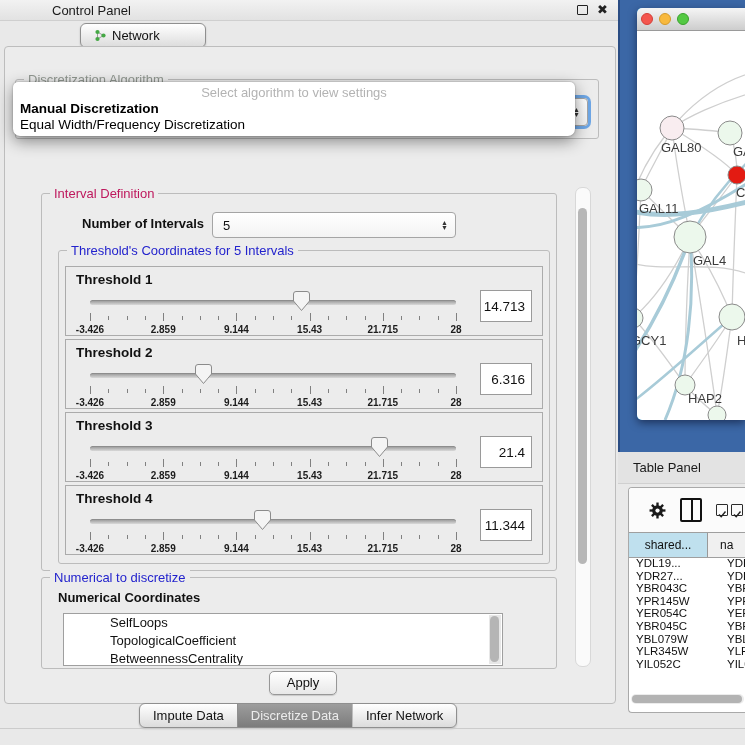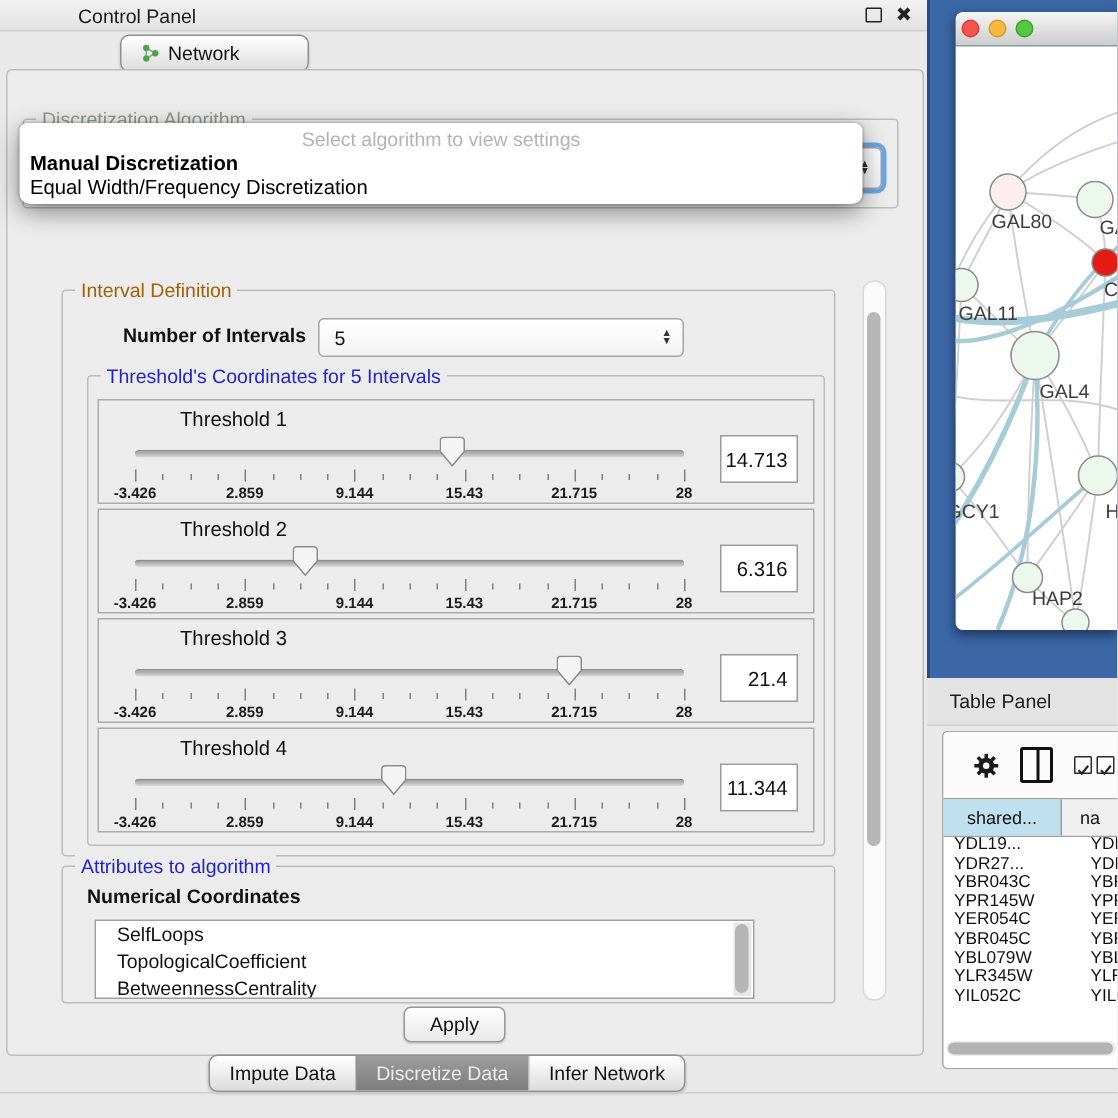--- a/index.html
+++ b/index.html
@@ -19,55 +19,55 @@
        display:flex;align-items:center;gap:5px;white-space:nowrap;}
   .seg:first-child{border-left:none;}
   .seg.sel{background:linear-gradient(#9d9d9d,#7c7c7c);color:#ececec;border-left-color:#8f8f8f;}
   .top-tabs{left:80px;top:23px;flex-direction:column;}
   .bottom-tabs{left:139px;top:703px;}
   
   .main-panel{position:absolute;left:4px;top:46px;width:610px;height:656px;background:#ececec;
               border:1px solid #bdbdbd;border-radius:4px;}
   .group{position:absolute;border:1px solid #bcbcbc;border-radius:3px;}
   .gtitle{position:absolute;top:-8px;left:8px;background:#ececec;padding:0 4px;font-size:13px;white-space:nowrap;}
-  .t-green{color:#a16207;} .t-blue{color:#2323cd;} .t-gray{color:#8f968f;} .t-dark{color:#222;}
+  .t-green{color:#be185d;} .t-blue{color:#2323cd;} .t-gray{color:#8f968f;} .t-dark{color:#222;}
   .combo{position:absolute;background:linear-gradient(#ffffff,#f3f3f3);border:1px solid #a5a5a5;border-radius:4px;
          font-size:13px;display:flex;align-items:center;padding:0 10px;box-sizing:border-box;}
   .combo .arrows{position:absolute;right:7px;top:50%;transform:translateY(-50%);font-size:7px;line-height:5px;color:#333;text-align:center;}
   .focus-ring{box-shadow:0 0 0 3px rgba(96,160,230,.9);}
   
   .algo-popup{position:absolute;left:13px;top:82px;width:562px;height:54px;background:#fff;z-index:60;
               border-radius:5px 5px 7px 7px;box-shadow:0 5px 16px rgba(0,0,0,.45),0 0 2px rgba(0,0,0,.35);}
   .popup-prompt{text-align:center;color:#b3b3b3;font-size:13px;padding-top:3px;}
   .popup-opt{font-size:13.5px;padding:1px 0 0 7px;color:#000;white-space:nowrap;}
   .popup-opt.sel{font-weight:bold;}
   
   .vscroll{position:absolute;left:575px;top:187px;width:14px;height:478px;background:#fafafa;border:1px solid #d8d8d8;border-radius:7px;}
   .vscroll .thumb{position:absolute;left:1.5px;top:20px;width:9px;height:356px;background:#b7b7b7;border-radius:6px;}
   
   .bold{font-weight:bold;}
   .lbl{position:absolute;font-size:13px;}
   
   .threshold-box{position:absolute;left:58px;width:478px;height:70px;border:1px solid #ababab;background:#ececec;box-sizing:border-box;}
-  .th-label{position:absolute;left:10px;top:5px;font-size:13.5px;font-weight:normal;color:#111;margin-left:44px;}
+  .th-label{position:absolute;left:10px;top:5px;font-size:13.5px;font-weight:bold;color:#111;}
   .slider{position:absolute;left:24px;top:26px;width:366px;height:40px;}
   .track{position:absolute;left:0;top:7px;width:100%;height:5px;border-radius:3px;
          background:linear-gradient(#9f9f9f,#d9d9d9);border-top:1px solid #8d8d8d;box-sizing:border-box;}
   .thumb-w{position:absolute;top:-2px;margin-left:-8px;}
   .ticks{position:absolute;left:0;top:20px;width:100%;height:9px;}
   .tick{position:absolute;top:3px;width:1px;height:4px;background:#808080;}
   .tick.major{top:0;height:8px;}
   .tlabels{position:absolute;left:0;top:31px;width:100%;height:12px;}
   .tlabel{position:absolute;transform:translateX(-50%);font-size:10px;font-weight:bold;color:#1c1c1c;white-space:nowrap;}
   .th-value{position:absolute;right:10px;top:23px;width:52px;height:32px;border:1px solid #9a9a9a;background:#fff;
             font-family:inherit;font-size:13.5px;text-align:right;padding:0 6px 0 2px;box-sizing:border-box;color:#111;}
   
   .attr-list{position:absolute;left:62px;top:612px;width:440px;height:53px;background:#fff;border:1px solid #9f9f9f;
              overflow:hidden;box-sizing:border-box;}
-  .attr-item{font-size:13px;line-height:18px;padding-left:14px;white-space:nowrap;}
+  .attr-item{font-size:13px;line-height:18px;padding-left:14px;white-space:nowrap;margin-left:32px;}
   .list-scroll{position:absolute;right:1px;top:1px;width:12px;height:49px;background:#e7e7e7;}
   .list-scroll .thumb{position:absolute;left:1px;top:1px;width:9px;height:46px;background:#b5b5b5;border-radius:5px;}
   .apply-btn{position:absolute;left:268px;top:670px;width:66px;height:22px;border:1px solid #979797;border-radius:5px;
              background:linear-gradient(#ffffff,#e8e8e8);font-size:13px;text-align:center;line-height:21px;
              box-shadow:0 1px 1px rgba(0,0,0,.15);}
   .bottom-line{position:absolute;left:0;top:728px;width:745px;height:1px;background:#cccccc;}
   
   .blue-canvas{position:absolute;left:618px;top:0;width:127px;height:452px;background:#3b67a6;border-left:2px solid #2a4c83;box-sizing:border-box;}
   .net-window{position:absolute;left:637px;top:8px;width:108px;height:412px;border-radius:5px 0 0 5px;
               box-shadow:0 3px 8px rgba(0,0,20,.5);overflow:hidden;background:#0ea5e9;}
@@ -323,21 +323,21 @@
                   <span class="tlabel" style="left:100%">28</span>
                 </div>
       </div>
       <input class="th-value" type="text" value="11.344" style="">
             </div>
           </div>
       </div>
     </div>
 
     <div class="group" style="left:36px;top:530px;width:514px;height:90px;">
-      <span class="gtitle t-blue">Attributes to algorithm</span>
+      <span class="gtitle t-blue">Numerical to discretize</span>
       <span class="lbl bold" style="left:16px;top:12px;">Numerical Coordinates</span>
     </div>
     <div class="attr-list" style="left:58px;top:566px;">
       <div>
           <div class="attr-item">SelfLoops</div>
           <div class="attr-item">TopologicalCoefficient</div>
           <div class="attr-item">BetweennessCentrality</div>
         </div>
       <div class="list-scroll">
           <div class="thumb"></div>

